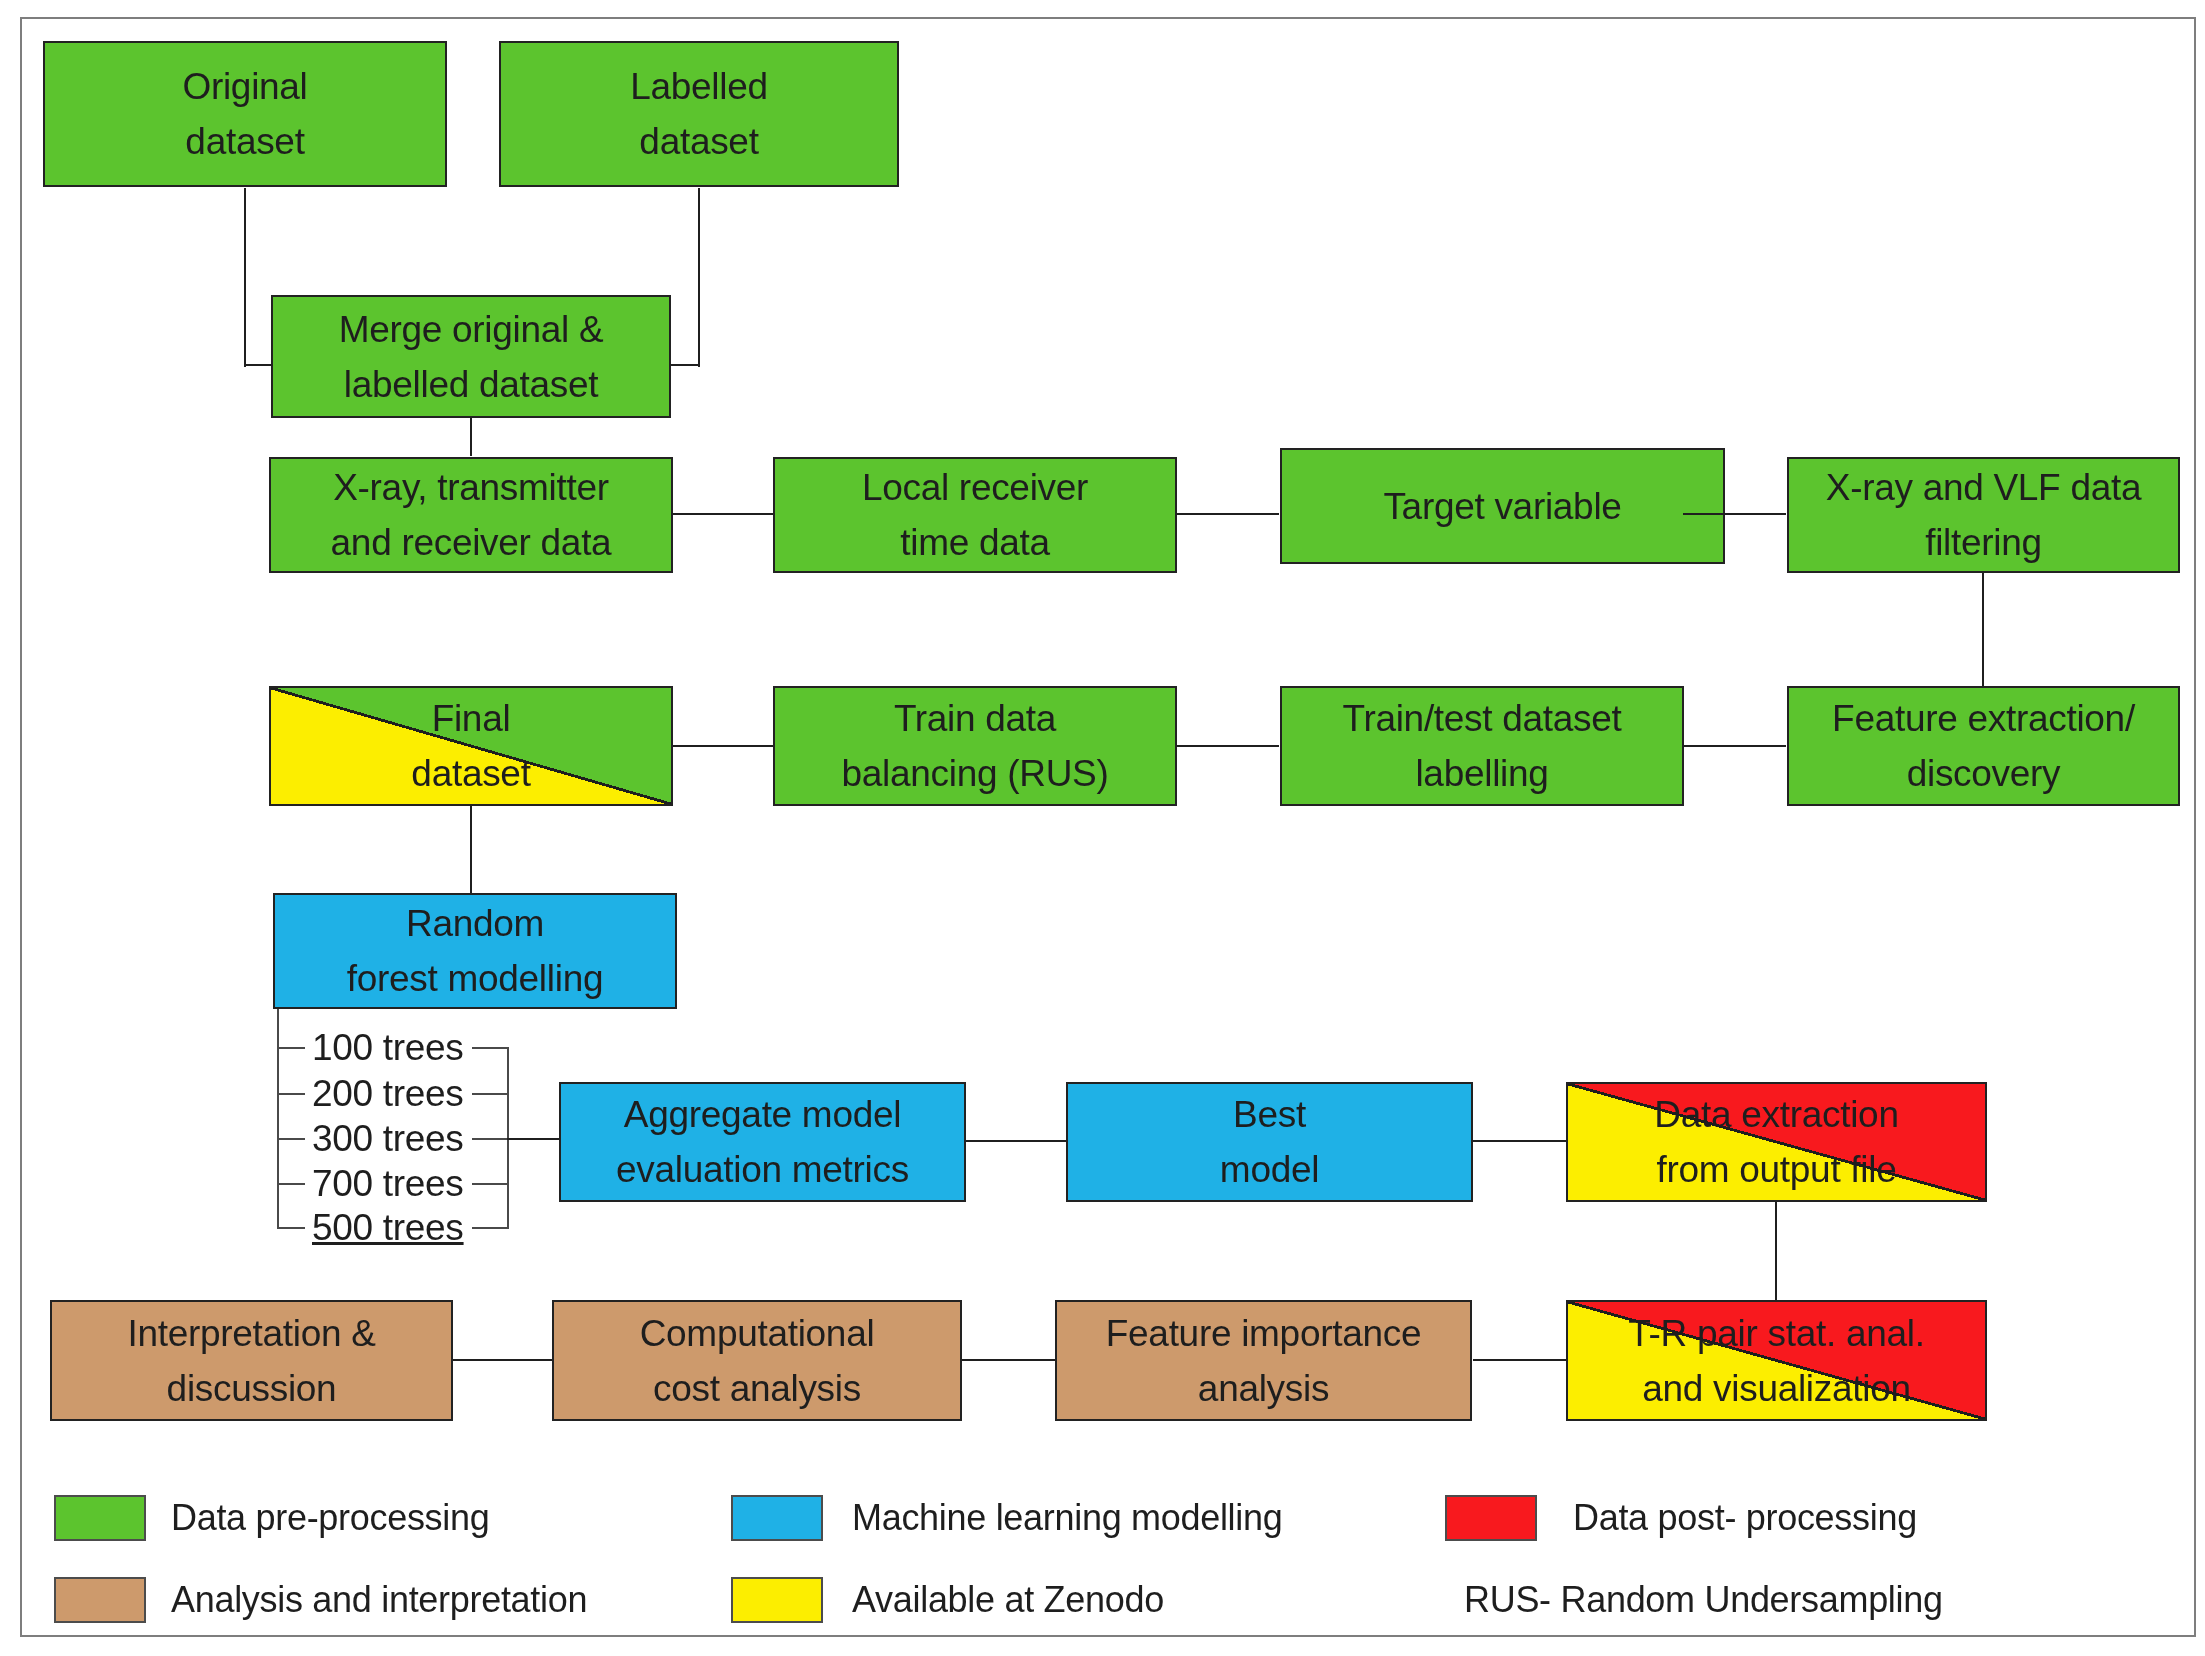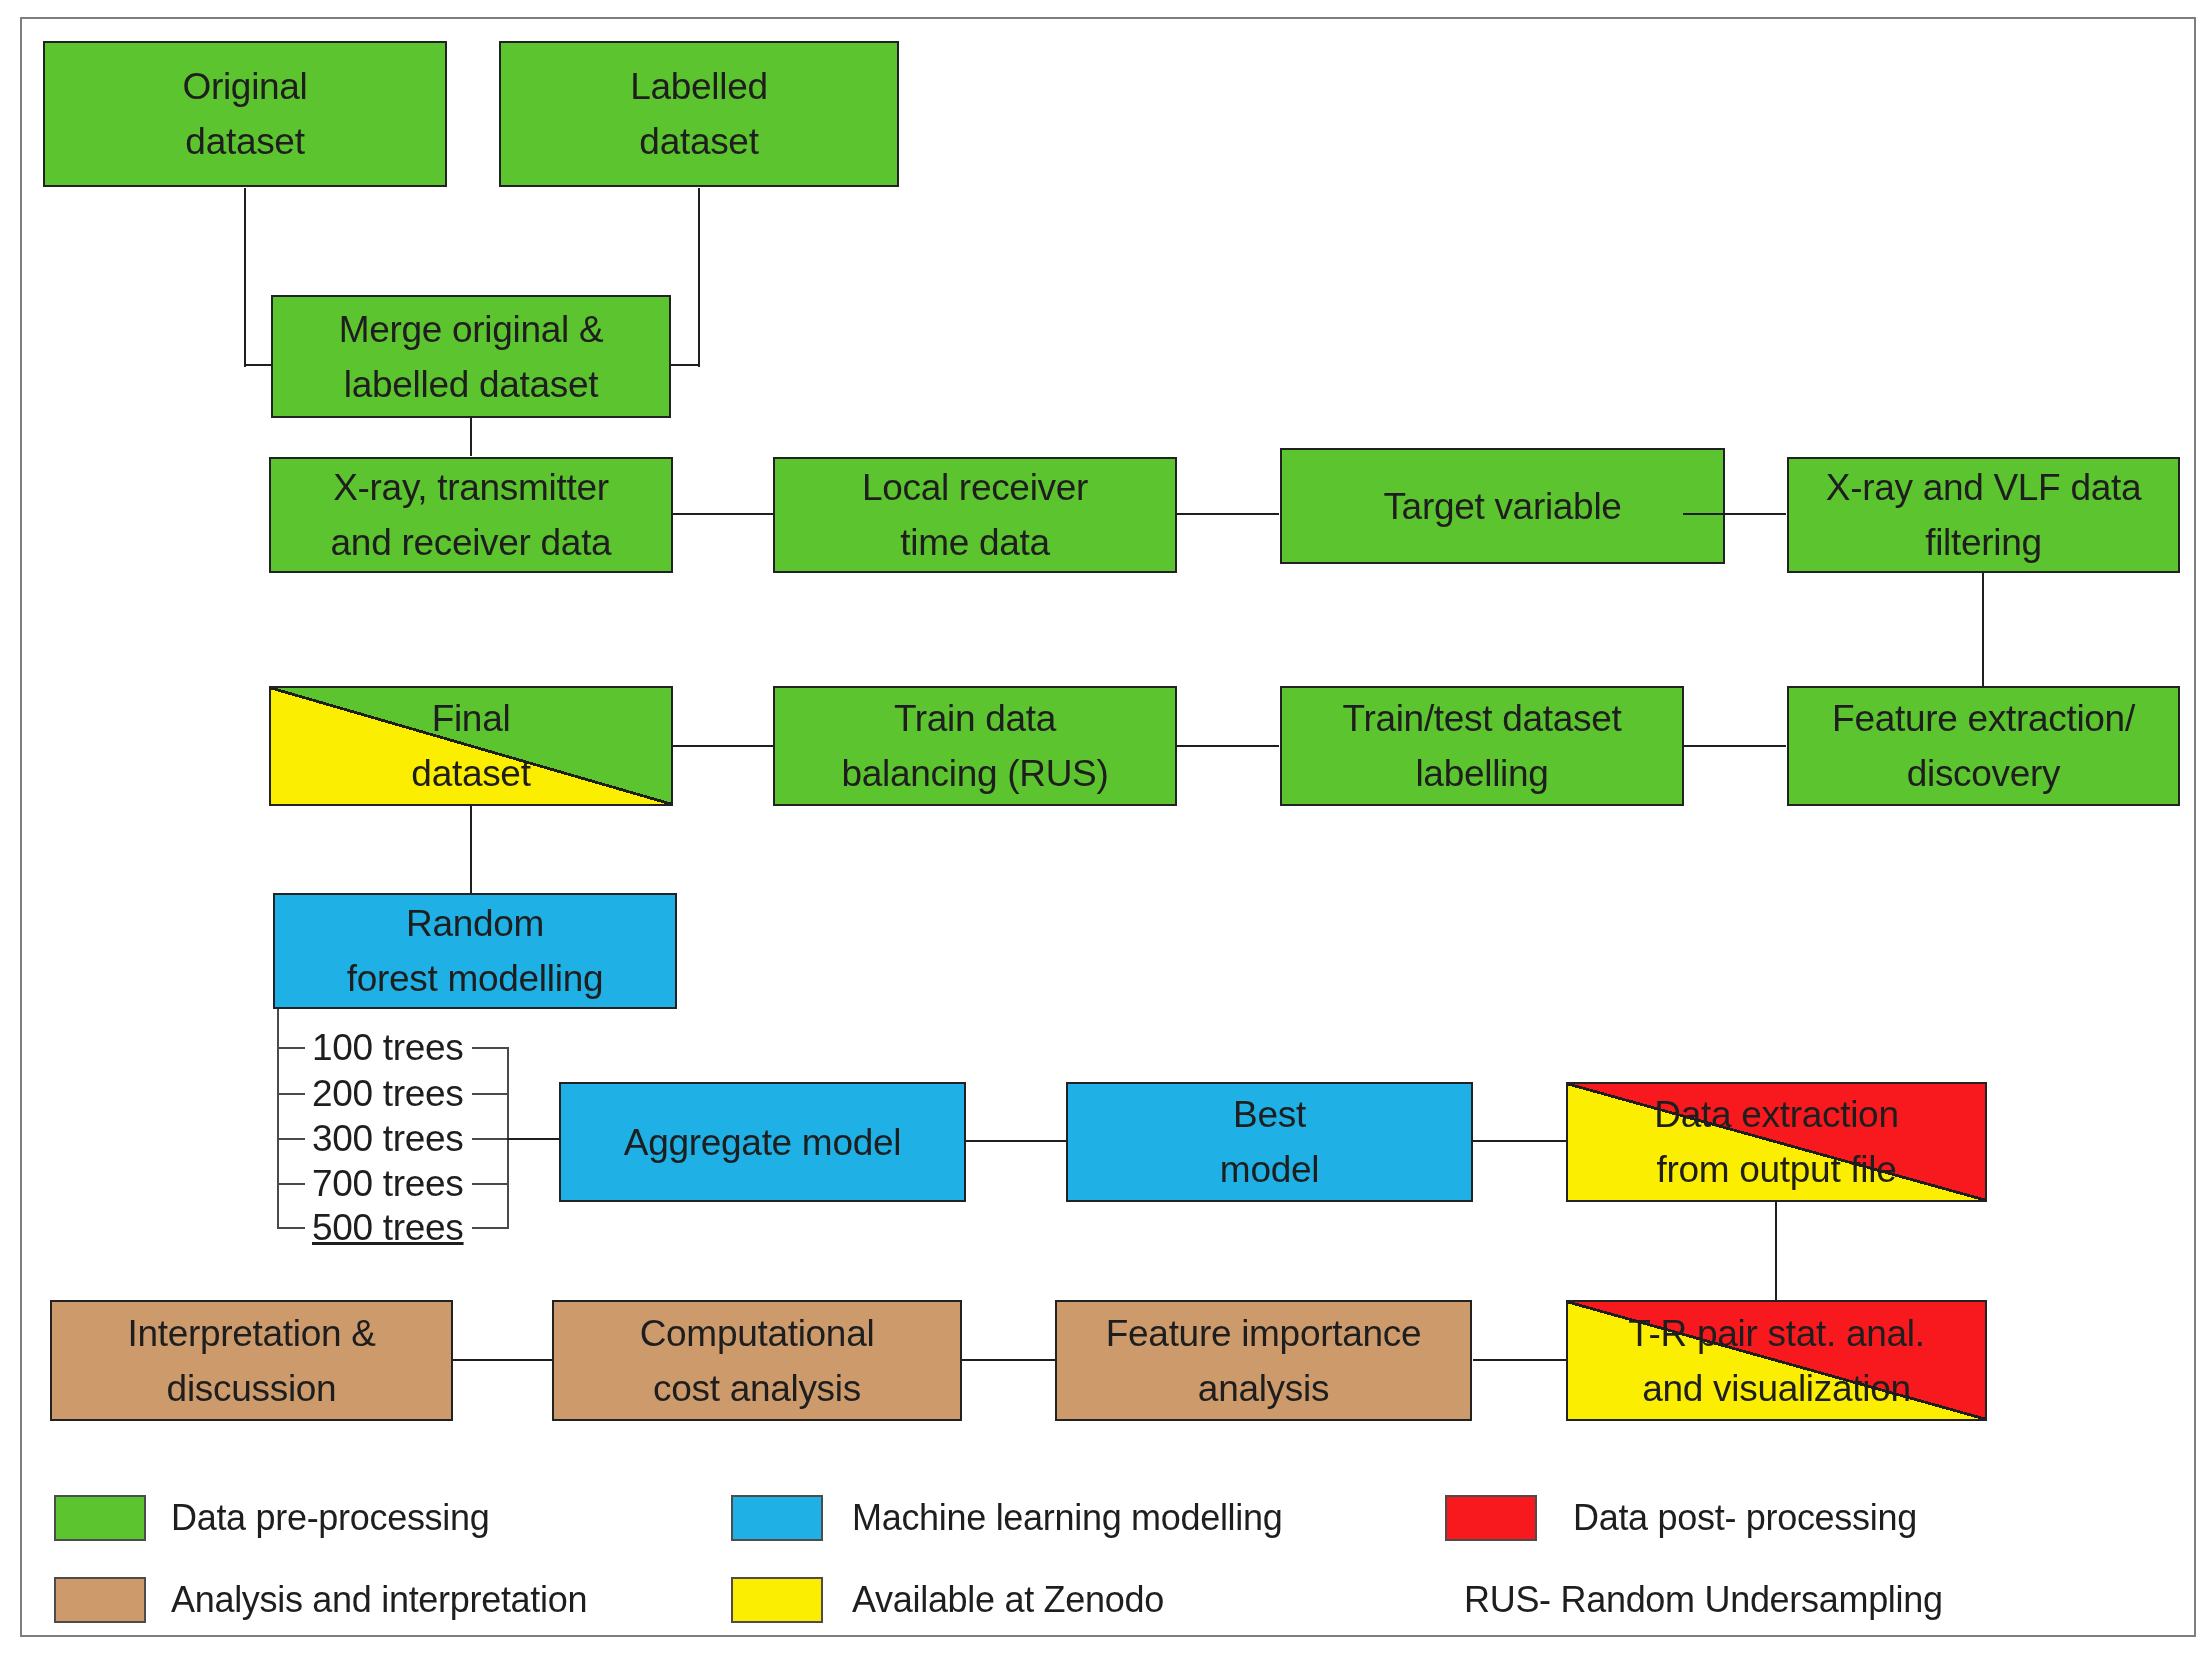--- a/index.html
+++ b/index.html
@@ -96,20 +96,21 @@
 <div class="node fill-pre" style="left:1787px;top:686px;width:393px;height:120px;">
   <span>Feature extraction/</span>
   <span>discovery</span>
 </div>
 <div class="node fill-ml" style="left:273px;top:893px;width:404px;height:116px;">
   <span>Random</span>
   <span>forest modelling</span>
 </div>
 <div class="node fill-ml" style="left:559px;top:1082px;width:407px;height:120px;">
   <span>Aggregate model</span>
+  <span>evaluation metrics</span>
 </div>
 <div class="node fill-ml" style="left:1066px;top:1082px;width:407px;height:120px;">
   <span>Best</span>
   <span>model</span>
 </div>
 <div class="node fill-post-zenodo" style="left:1566px;top:1082px;width:421px;height:120px;">
   <span>Data extraction</span>
   <span>from output file</span>
 </div>
 <div class="node fill-analysis" style="left:50px;top:1300px;width:403px;height:121px;">

